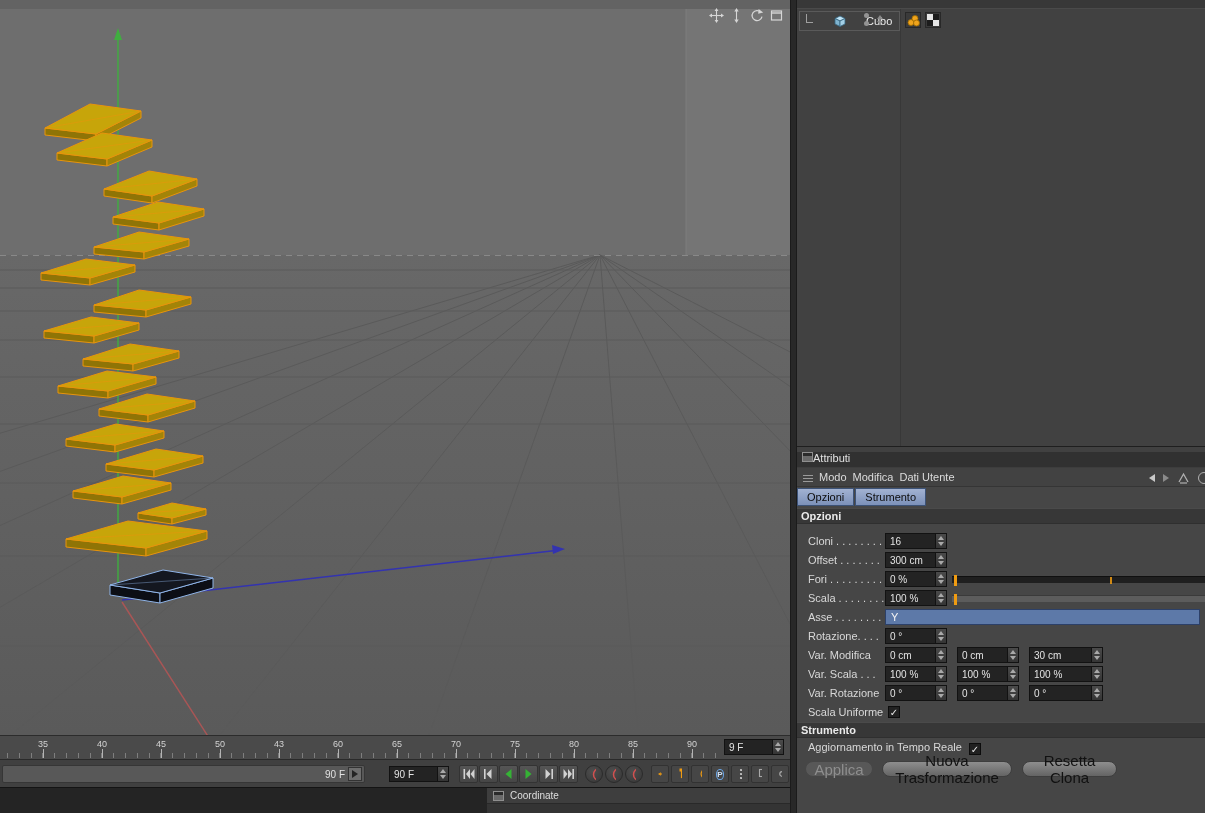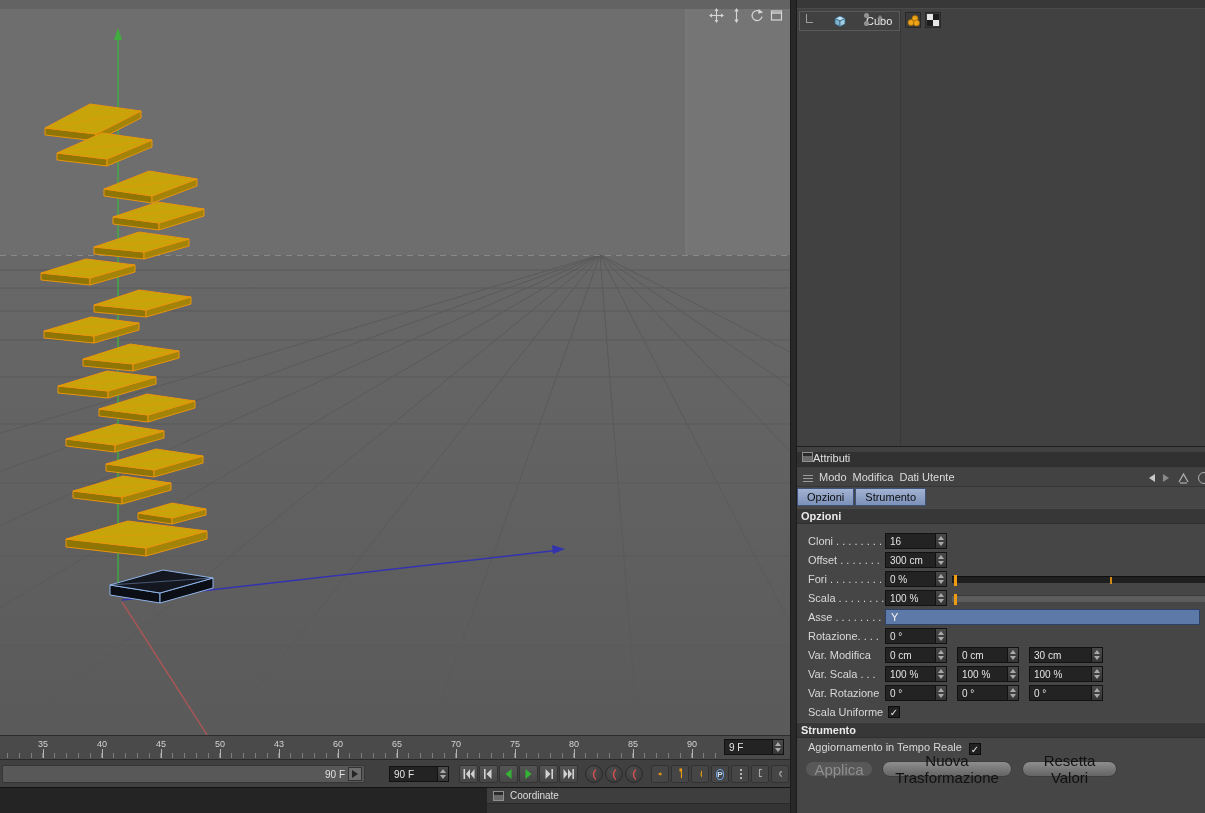--- a/index.html
+++ b/index.html
@@ -678,17 +678,17 @@
 
       <div class="sec-head">
         <span class="sec-title">Strumento</span>
       </div>
       <div class="arow">
         <span class="alabel"><span>Aggiornamento in Tempo Reale</span><span class="cbox inline">✓</span></span>
       </div>
       <div class="btnrow">
         <button class="btn disabled" style="left:8px;width:68px">Applica</button>
         <button class="btn" style="left:85px;width:130px">Nuova Trasformazione</button>
-        <button class="btn" style="left:225px;width:95px">Resetta Valori</button>
+        <button class="btn" style="left:225px;width:95px">Resetta Clona</button>
       </div>
     </div>
   </div>
 </div>
 
 </body></html>

